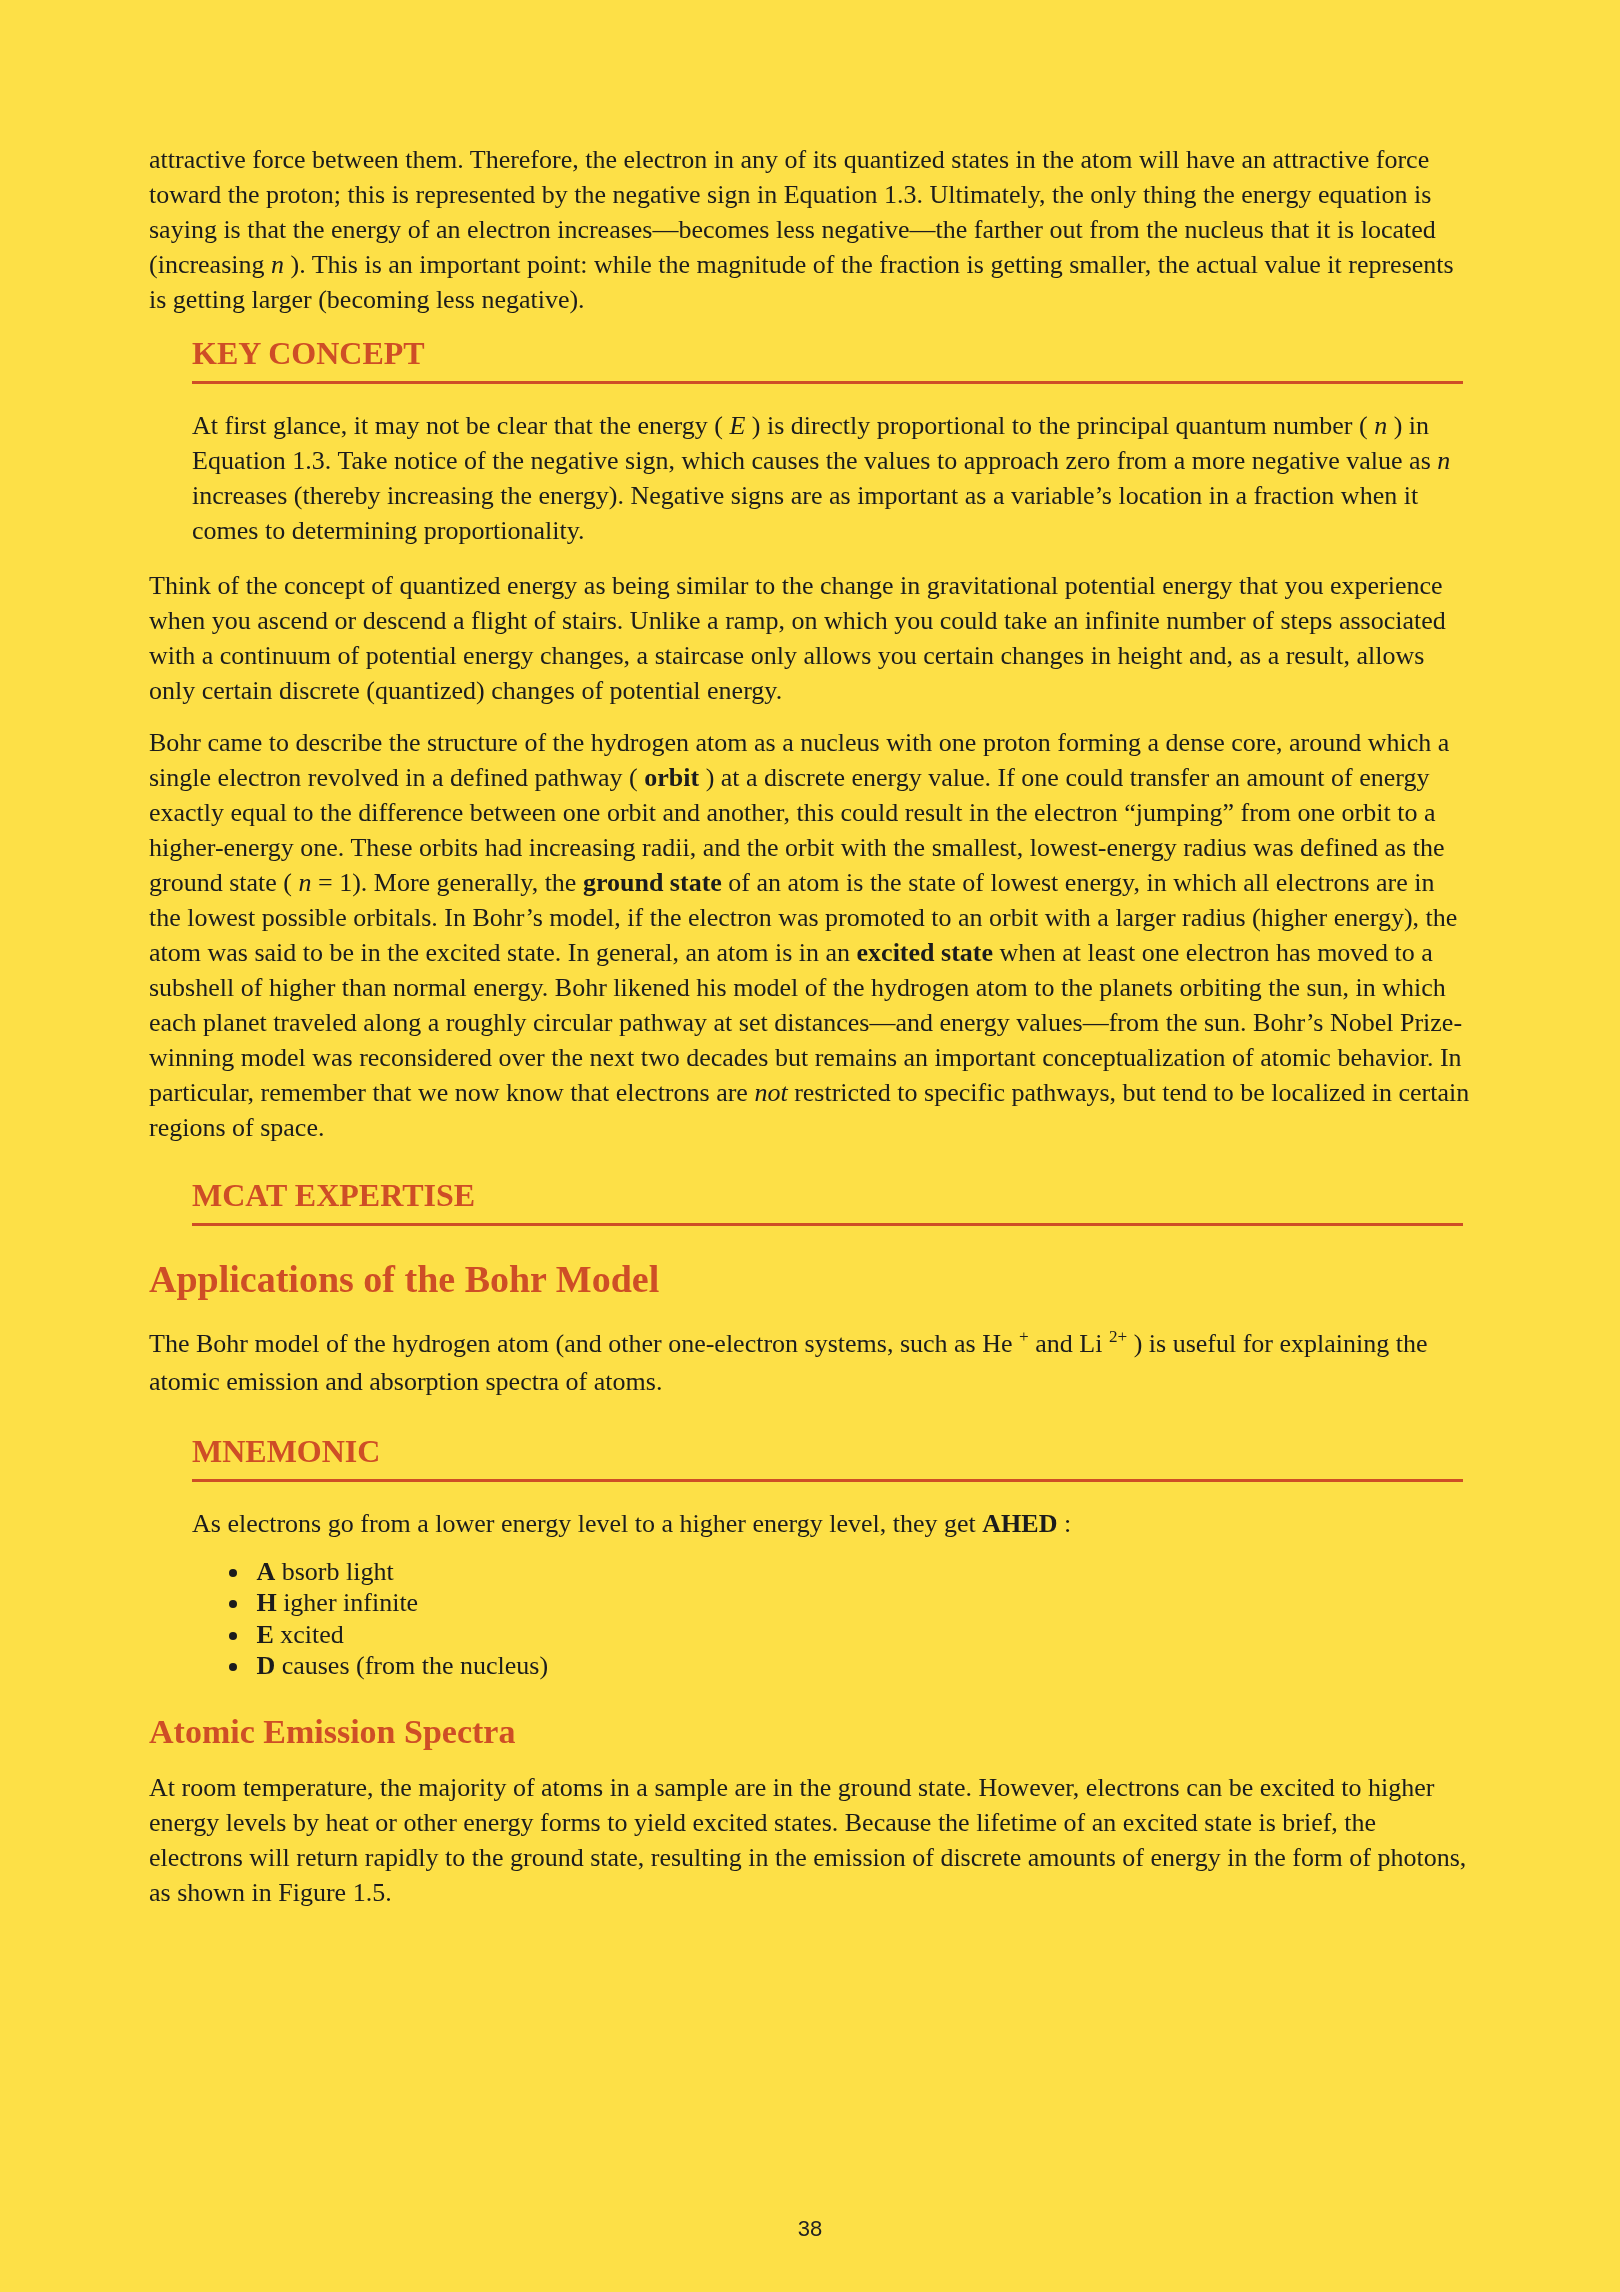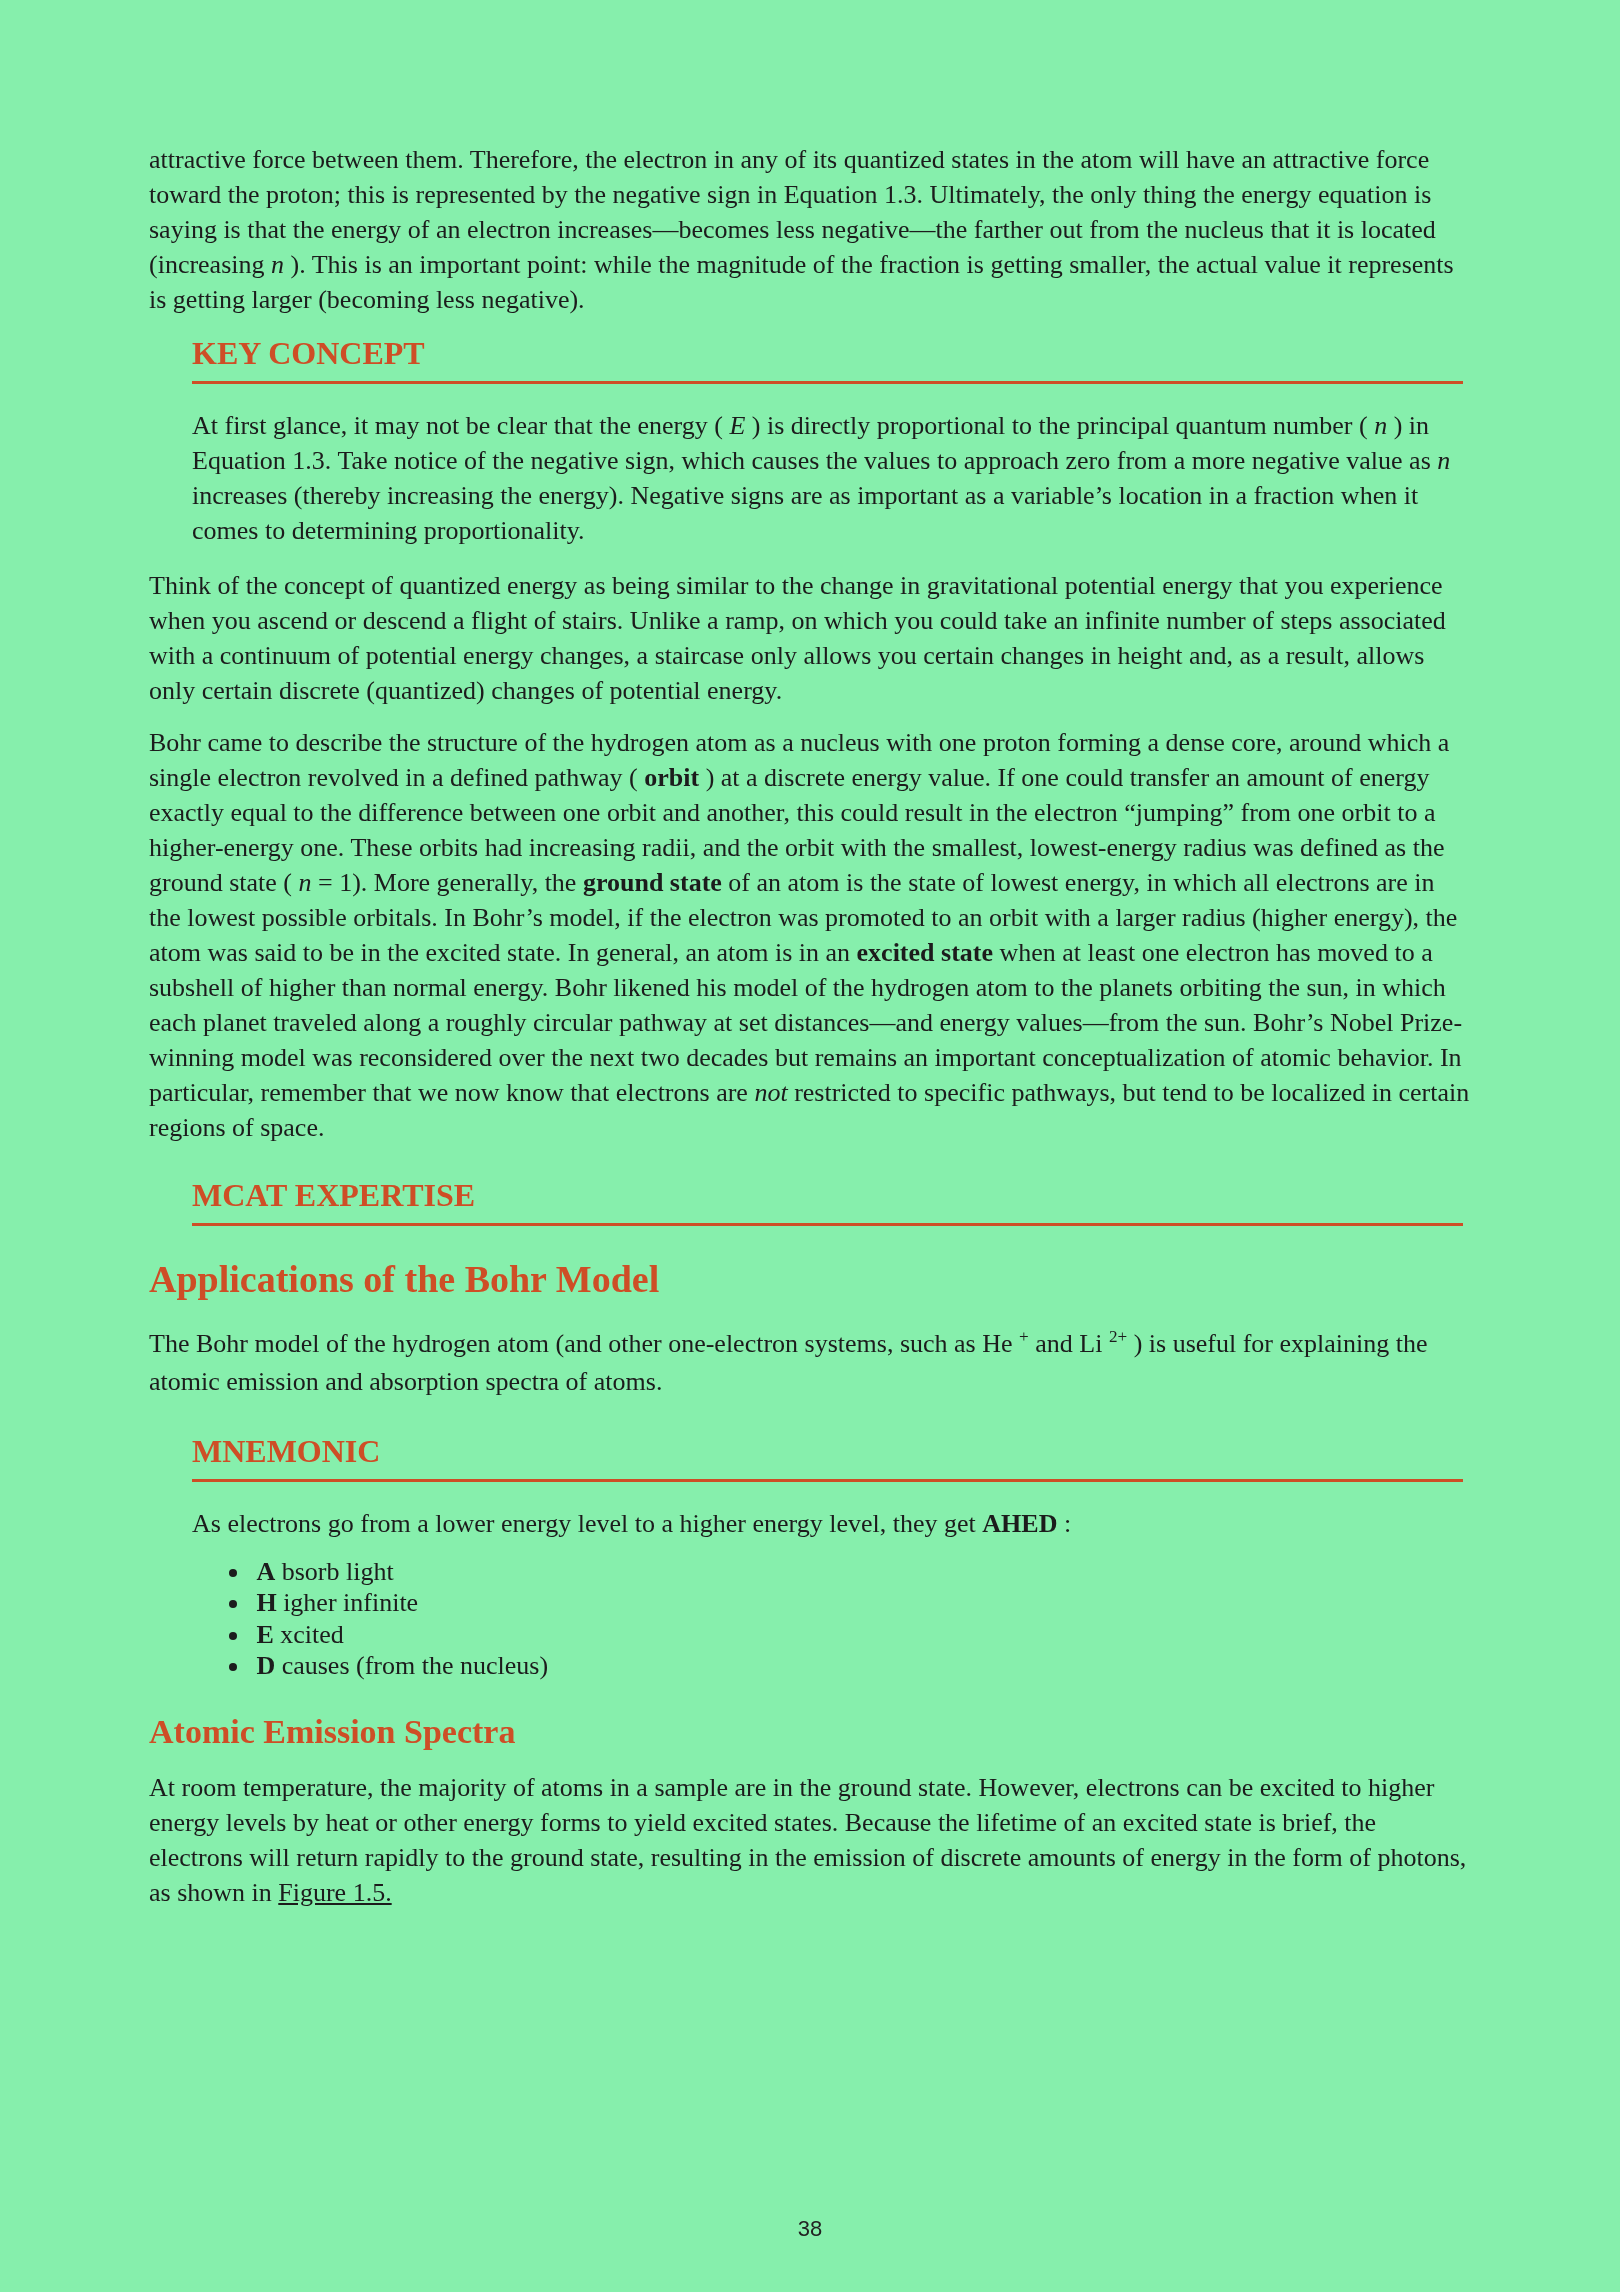--- a/index.html
+++ b/index.html
@@ -4,40 +4,40 @@
 <style>
   html, body {
     margin: 0;
     padding: 0;
     background: #ffffff;
   }
   .page {
     position: relative;
     width: 1620px;
     height: 2293px;
-    background: #86efac;
+    background: #fde047;
     font-family: "Liberation Serif", serif;
     color: #1c1c1c;
     overflow: hidden;
   }
   .content {
     position: absolute;
     left: 149px;
     top: 142px;
     width: 1323px;
   }
   p {
     margin: 0;
     font-size: 26px;
     line-height: 35px;
     text-align: left;
   }
   .b   { font-weight: bold; }
   .i   { font-style: italic; }
-  .u   { text-decoration: underline; }
+  .u   { }
   .sup { font-size: 0.66em; position: relative; top: -0.55em; }
 
   
   .box {
     margin-left: 43px;
     margin-right: 9px;
   }
   .box-heading {
     margin: 0;
     font-size: 32px;

